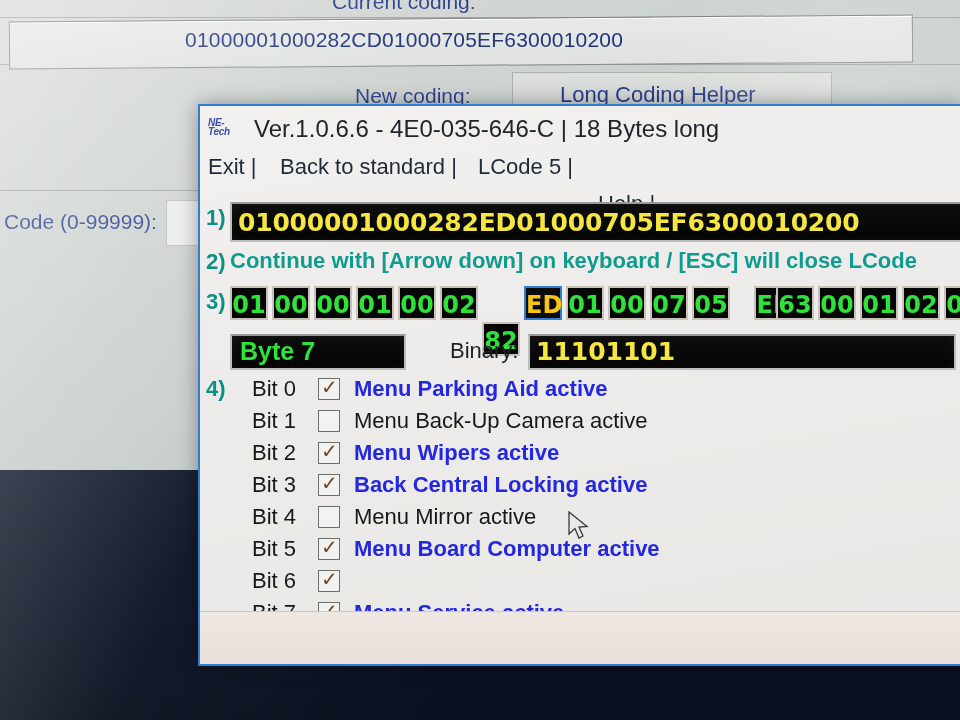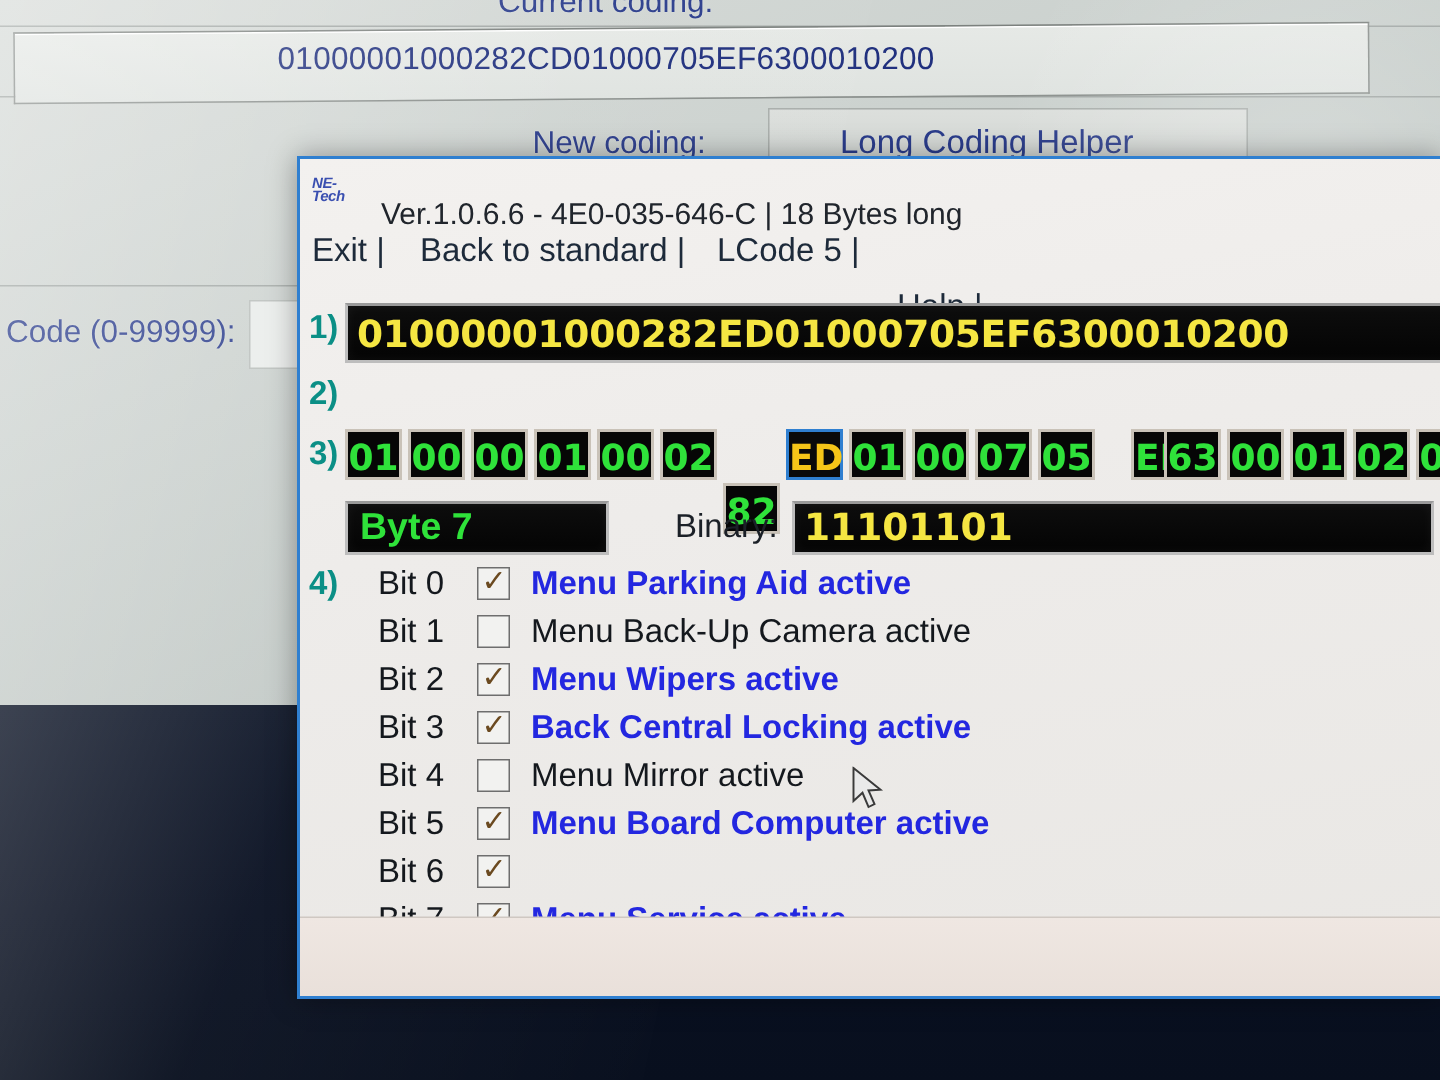--- a/index.html
+++ b/index.html
@@ -84,22 +84,22 @@
   #titlebar{
     position:relative;height:48px;
   }
   #logo{
     position:absolute;left:8px;top:12px;
     color:#3a4fb0;font-size:10px;line-height:9px;font-weight:bold;
     font-style:italic;font-family:"Liberation Sans", sans-serif;
     letter-spacing:-.3px;
   }
   #title-text{
-    position:absolute;left:54px;top:26px;
-    color:#20252c;font-size:20px;white-space:nowrap;
+    position:absolute;left:54px;top:9px;
+    color:#20252c;font-size:24px;white-space:nowrap;
   }
   #menubar{
     position:relative;height:38px;
   }
   .menu-item{
     position:absolute;top:0;color:#1d2a3a;font-size:22px;white-space:nowrap;
     cursor:pointer;
   }
   .menu-item .sep{color:#1d2a3a;}
 
@@ -255,20 +255,21 @@
         <span class="sep">|</span>
       </div>
     </div>
 
     <div class="step-num" style="left:6px;top:99px;">1)</div>
     <div class="blackfield" id="row1">
       <div id="row1-text">01000001000282ED01000705EF6300010200</div>
     </div>
 
     <div class="step-num" style="left:6px;top:143px;">2)</div>
+    <div id="row2-text">Continue with [Arrow down] on keyboard / [ESC] will close LCode</div>
 
     <div class="step-num" style="left:6px;top:183px;">3)</div>
     <div id="byterow">
         <div class="byte" style="left: 0px;">01</div>
         <div class="byte" style="left: 42px;">00</div>
         <div class="byte" style="left: 84px;">00</div>
         <div class="byte" style="left: 126px;">01</div>
         <div class="byte" style="left: 168px;">00</div>
         <div class="byte" style="left: 210px;">02</div>
         <div class="byte" style="left: 252px; margin-top: 36px;">82</div>

